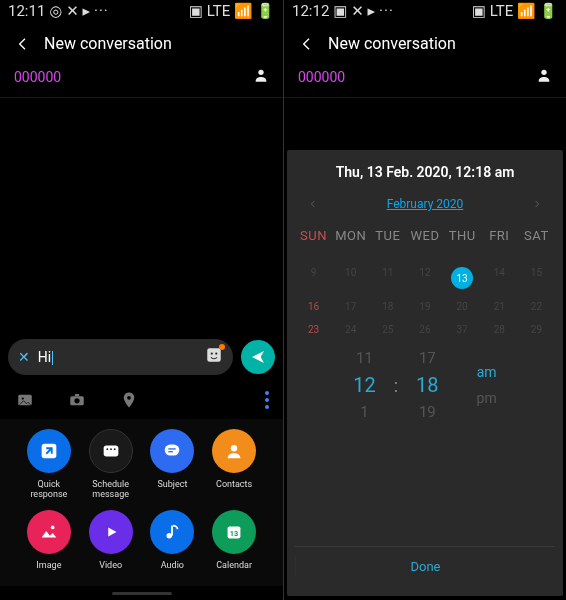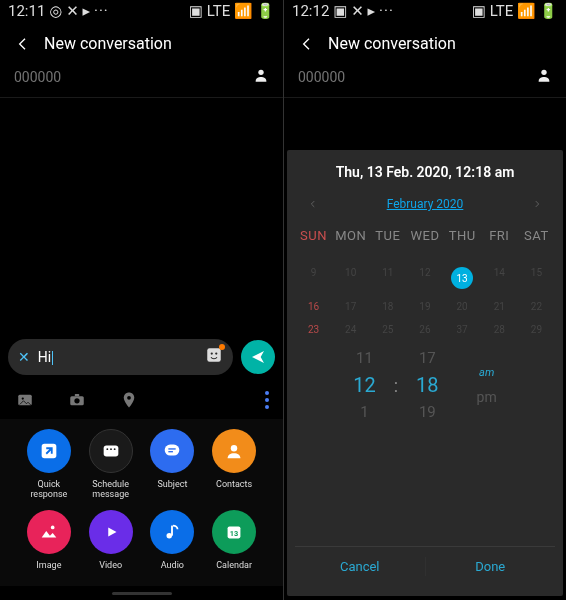--- a/index.html
+++ b/index.html
@@ -14,21 +14,21 @@
   .dots3 { letter-spacing: 1px; }
 
   
   .header { display: flex; align-items: center; gap: 12px; padding: 12px 14px 8px; }
   .header .title { font-size: 16px; color: #fff; }
   .back { width: 18px; height: 18px; display: flex; align-items: center; justify-content: center; }
   .back svg { width: 16px; height: 16px; stroke: #fff; stroke-width: 2; fill: none; }
 
   
   .recip { display: flex; align-items: center; justify-content: space-between; padding: 6px 14px 10px; border-bottom: 1px solid #1a1a1a; }
-  .recip .num { font-size: 14px; color: #737373; }
+  .recip .num { font-size: 14px; color: #d946ef; }
   .recip .person svg { width: 16px; height: 16px; fill: #eee; }
 
   .body-fill { flex: 1; }
 
   
   .msgrow { display: flex; align-items: center; gap: 8px; padding: 6px 8px; }
   .msgpill { flex: 1; background: #2b2b2b; border-radius: 20px; height: 36px; display: flex; align-items: center; padding: 0 10px; gap: 8px; }
   .msgpill .x { color: #4fc3f7; font-size: 14px; }
   .msgpill .txt { color: #fff; font-size: 14px; flex: 1; }
   .cursor { display:inline-block; width:1px; height:14px; background:#4fc3f7; vertical-align:middle; margin-left:1px; }
@@ -69,21 +69,21 @@
   .calcell.sun { color:#b84a4a; }
   .calcell.dim { color:#444; }
   .calcell.sel span { display:inline-flex; width:22px; height:22px; border-radius:50%; background:#00b0e0; color:#fff; align-items:center; justify-content:center; }
 
   .timepick { display:flex; align-items:center; justify-content:center; gap:18px; margin-top:8px; }
   .tcol { display:flex; flex-direction:column; align-items:center; gap:6px; }
   .tval { font-size:20px; color:#2aa9d2; }
   .tval.dim { font-size:15px; color:#555; }
   .tcolon { font-size:18px; color:#888; align-self:center; }
   .ampm { display:flex; flex-direction:column; gap:10px; margin-left:20px; align-items:center; }
-  .ampm .a { font-size:11px; color:#2aa9d2;font-style:italic; }
+  .ampm .a { font-size:14px; color:#2aa9d2; }
   .ampm .p { font-size:14px; color:#555; }
 
   .btns { display:flex; border-top:1px solid #3a3a3a; margin-top:auto; }
   .btns .b { flex:1; text-align:center; padding:12px 0; font-size:13px; color:#2aa9d2; }
   .btns .sepv { width:1px; background:#3a3a3a; margin:10px 0; opacity:.4; }
 
   .navbar { height:14px; display:flex; justify-content:center; align-items:center; gap:40px; }
   .navbar span { width:60px; height:3px; background:#333; border-radius:2px; }
 </style>
 </head>
@@ -366,21 +366,20 @@
           <div class="tval">18</div>
           <div class="tval dim">19</div>
         </div>
         <div class="ampm">
           <div class="a">am</div>
           <div class="p">pm</div>
         </div>
       </div>
 
       <div class="btns">
-        <div class="b">Cancel</div>
         <div class="sepv"></div>
         <div class="b">Done</div>
       </div>
     </div>
 
     <div class="navbar" style="margin-top:auto">
         <span></span>
       </div>
   </div>
 

